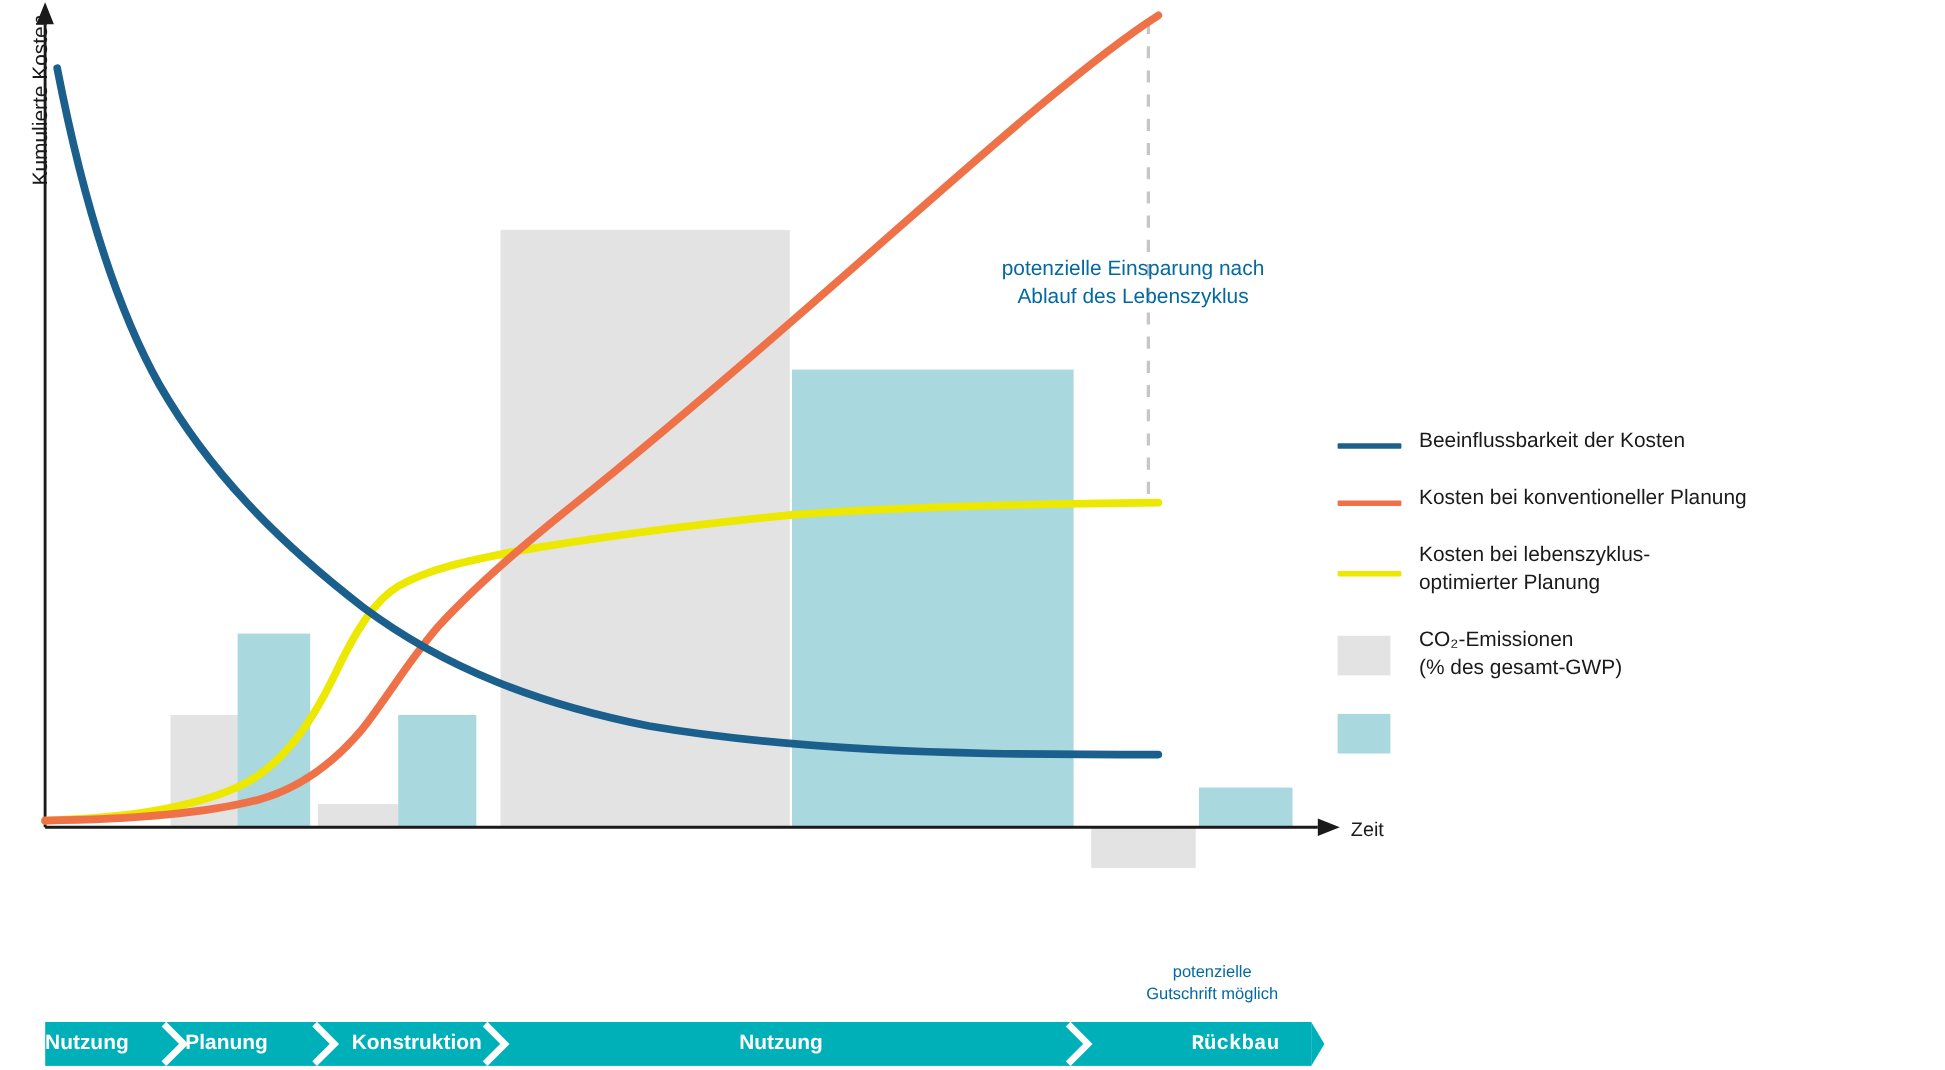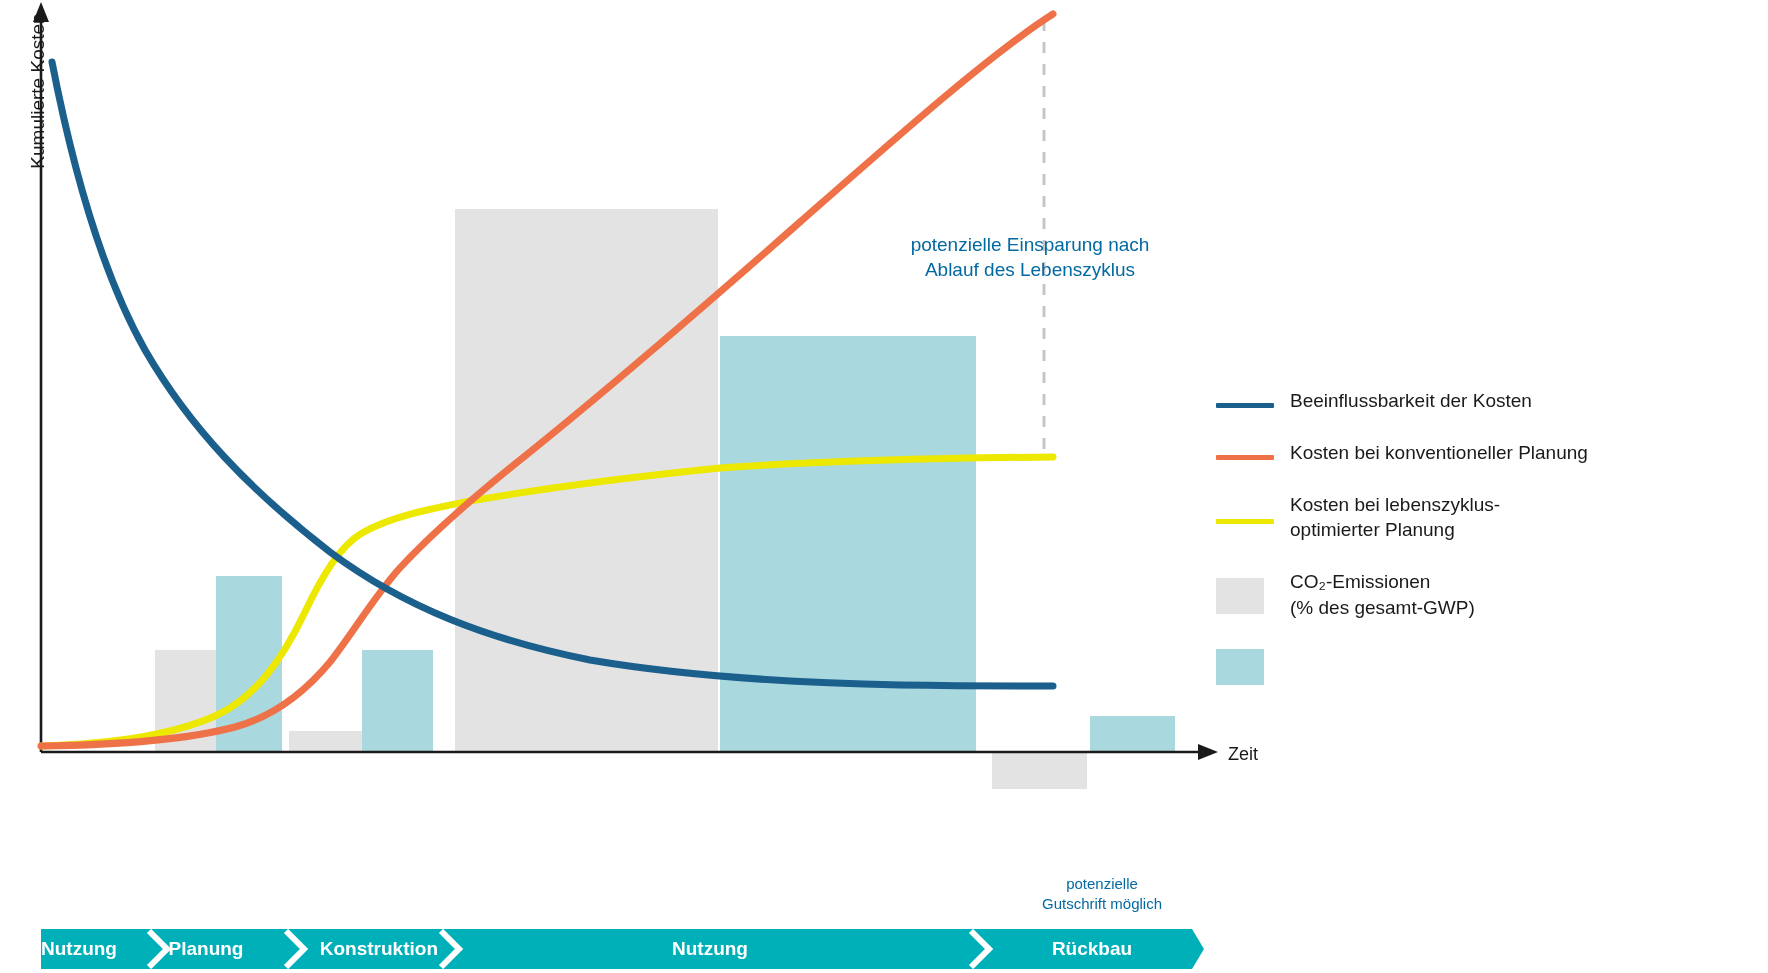--- a/index.html
+++ b/index.html
@@ -227,15 +227,15 @@
         <polyline points="245,2 263,20 245,38"></polyline>
         <polyline points="400,2 418,20 400,38"></polyline>
         <polyline points="930,2 948,20 930,38"></polyline>
       </g>
     </svg>
   </div>
   <div class="phase-label" style="left:41px;  width:67px;">Nutzung</div>
   <div class="phase-label" style="left:167px; width:78px;">Planung</div>
   <div class="phase-label" style="left:290px; width:148px;text-align:right;">Konstruktion</div>
   <div class="phase-label" style="left:460px; width:500px;">Nutzung</div>
-  <div class="phase-label" style="left:992px; width:200px;">Rückbau</div>
+  <div class="phase-label" style="left:1023px; width:200px;font-family:Liberation Mono, monospace;">Rückbau</div>
 
 </div>
 
 </body></html>

